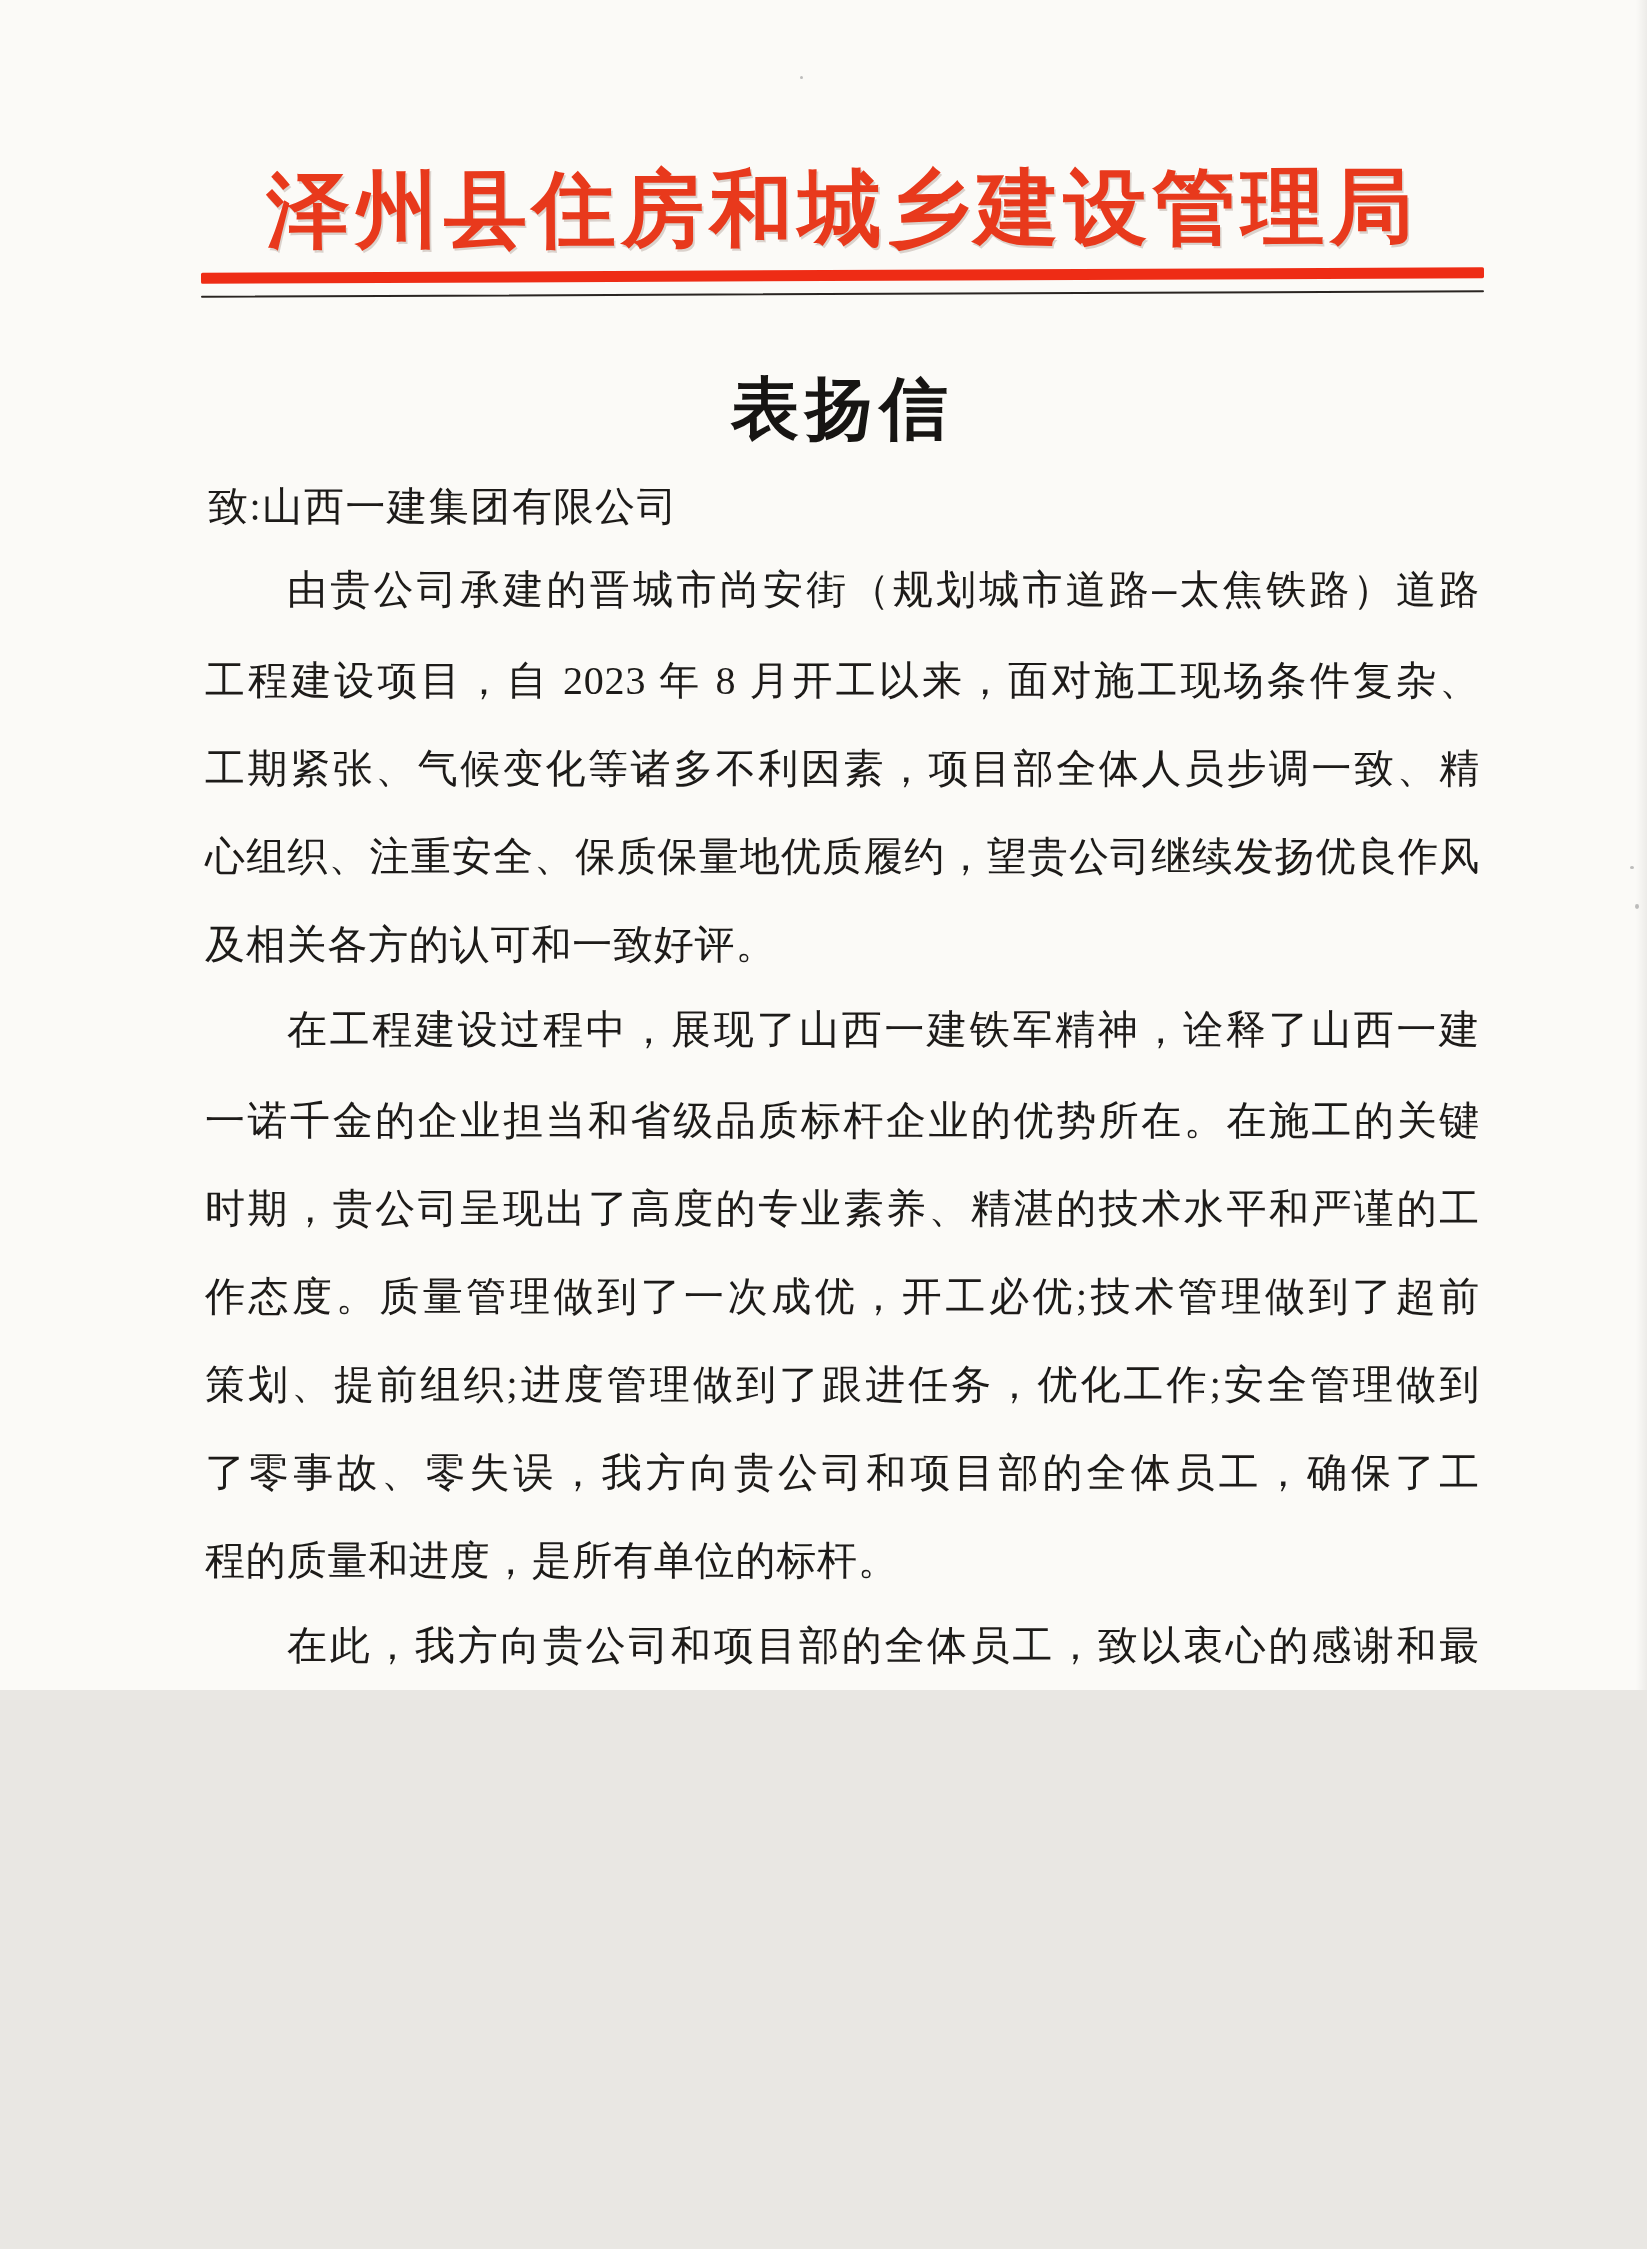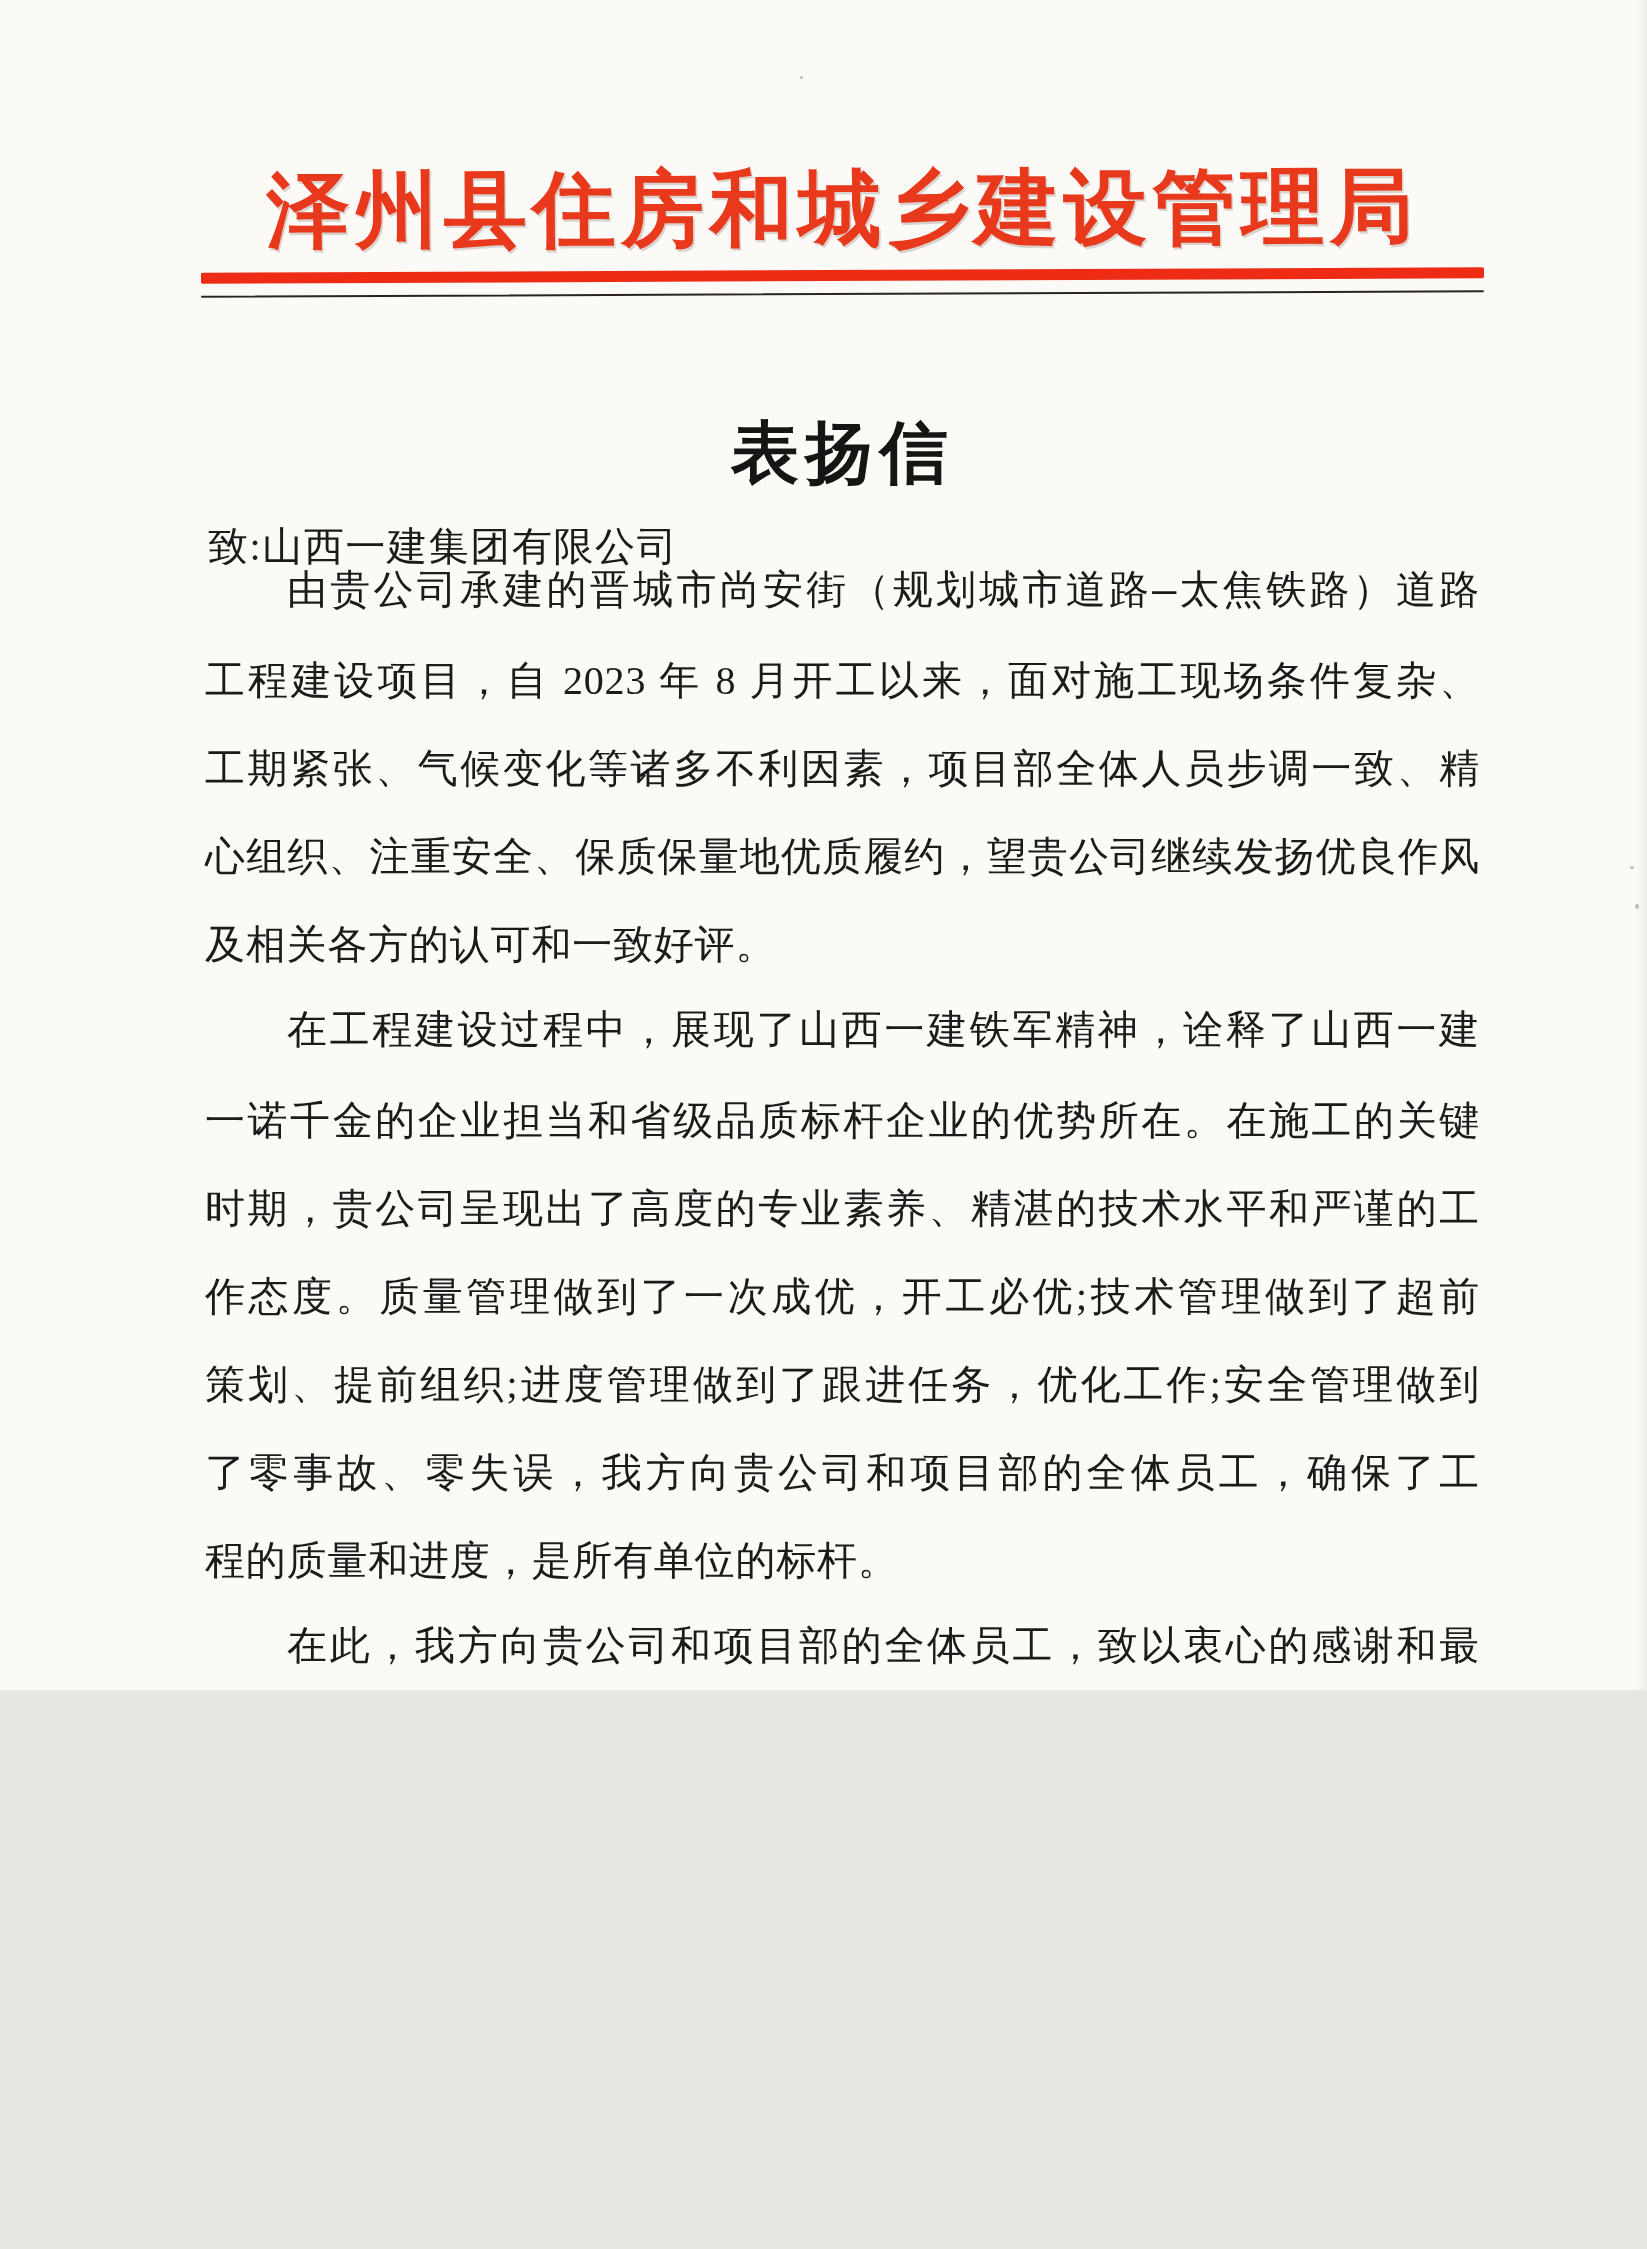--- a/index.html
+++ b/index.html
@@ -25,25 +25,25 @@
     transform:rotate(-0.2deg);
   }
   .rule{position:absolute;left:201px;width:1283px;border-radius:1.6px;}
   .rule-red-top{top:270px;height:10.5px;background:#ee2c15;transform:rotate(-0.25deg);}
   .rule-black-top{top:293px;height:2.4px;background:#2a2522;transform:rotate(-0.25deg);}
   .rule-black-bottom{top:2063px;height:2.4px;background:#23201d;transform:rotate(-0.12deg);}
   .rule-red-bottom{top:2075px;height:11.3px;background:#ee2c15;transform:rotate(-0.12deg);}
   .letter-title{
     position:absolute;left:205px;top:364px;width:1275px;
     font-size:68px;font-weight:700;letter-spacing:6.4px;
-    color:#171513;text-align:center;margin-top:44px;
+    color:#171513;text-align:center;
   }
   .recipient{
     position:absolute;left:208px;top:479px;
-    font-size:40px;letter-spacing:1.6px;white-space:nowrap;margin-top:40px;
+    font-size:40px;letter-spacing:1.6px;white-space:nowrap;
   }
   .body-text{
     position:absolute;left:205px;top:549px;width:1275px;
     font-size:40px;
   }
   .line{
     height:88px;line-height:88px;
     text-align:justify;text-align-last:justify;
     letter-spacing:0.8px;white-space:nowrap;
   }

